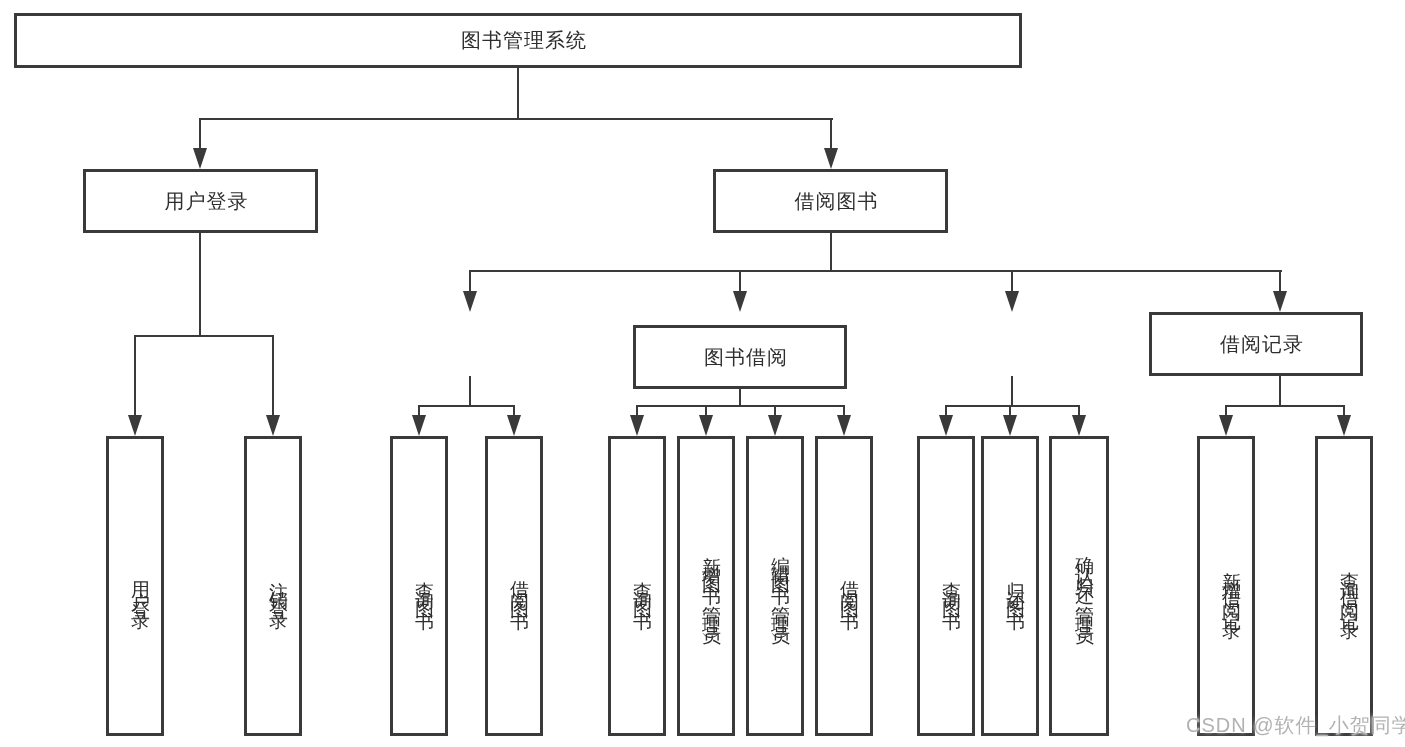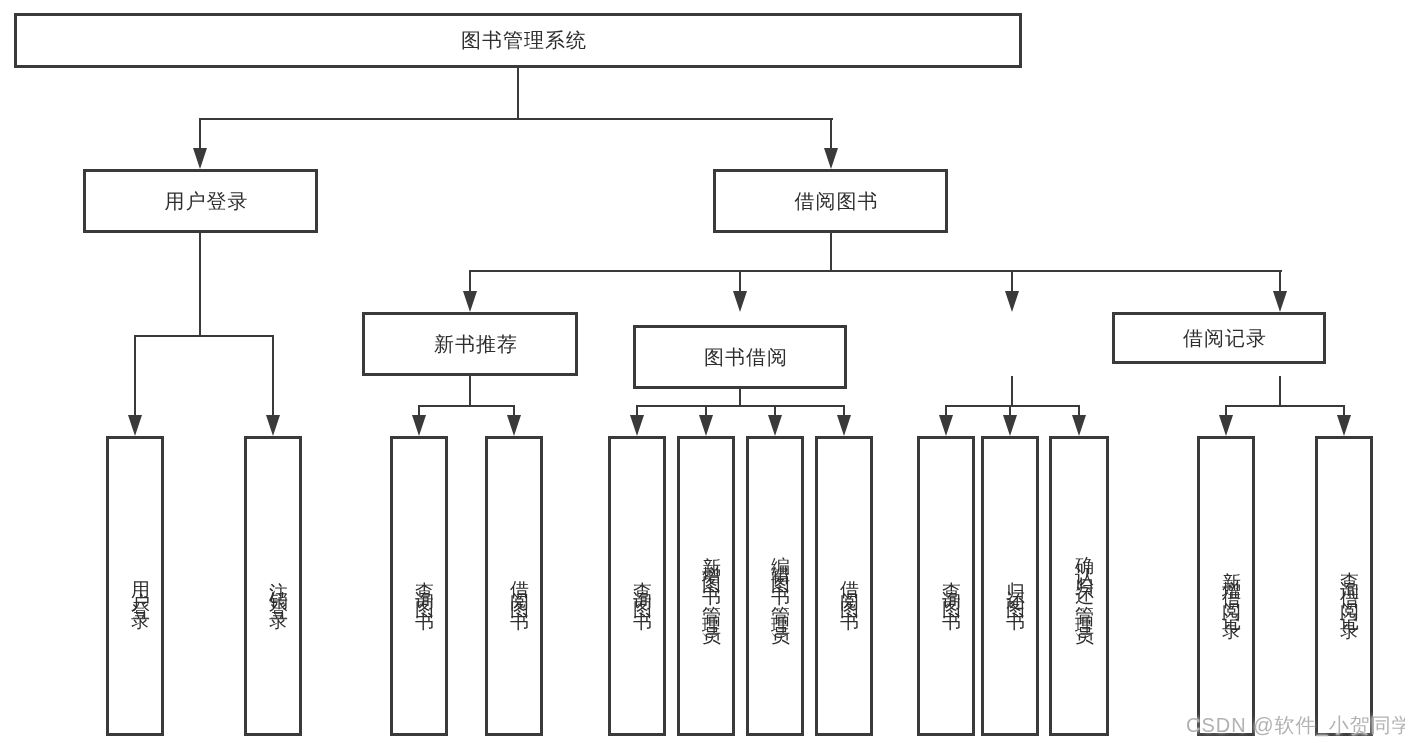--- a/index.html
+++ b/index.html
@@ -43,26 +43,25 @@
 <body>
 
 <div class="stage">
 
   <div class="box" style="left:14px;top:13px;width:1008px;height:55px">图书管理系统</div>
 
   <div class="box" style="left:83px;top:169px;width:235px;height:64px">用户登录</div>
 
   <div class="box" style="left:713px;top:169px;width:235px;height:64px">借阅图书</div>
 
-  <div class="box" style="left:362px;top:312px;width:216px;height:64px">新书推荐</div>
 
   <div class="box" style="left:633px;top:325px;width:214px;height:64px">图书借阅</div>
 
 
-  <div class="box" style="left:1112px;top:312px;width:214px;height:52px">借阅记录</div>
+  <div class="box" style="left:1149px;top:312px;width:214px;height:64px">借阅记录</div>
 
   <div class="box leaf" style="left:106px;top:436px;width:58px;height:300px">
     <span class="vtext">用户登录</span>
   </div>
 
   <div class="box leaf" style="left:244px;top:436px;width:58px;height:300px">
     <span class="vtext">注销登录</span>
   </div>
 
   <div class="box leaf" style="left:390px;top:436px;width:58px;height:300px">

